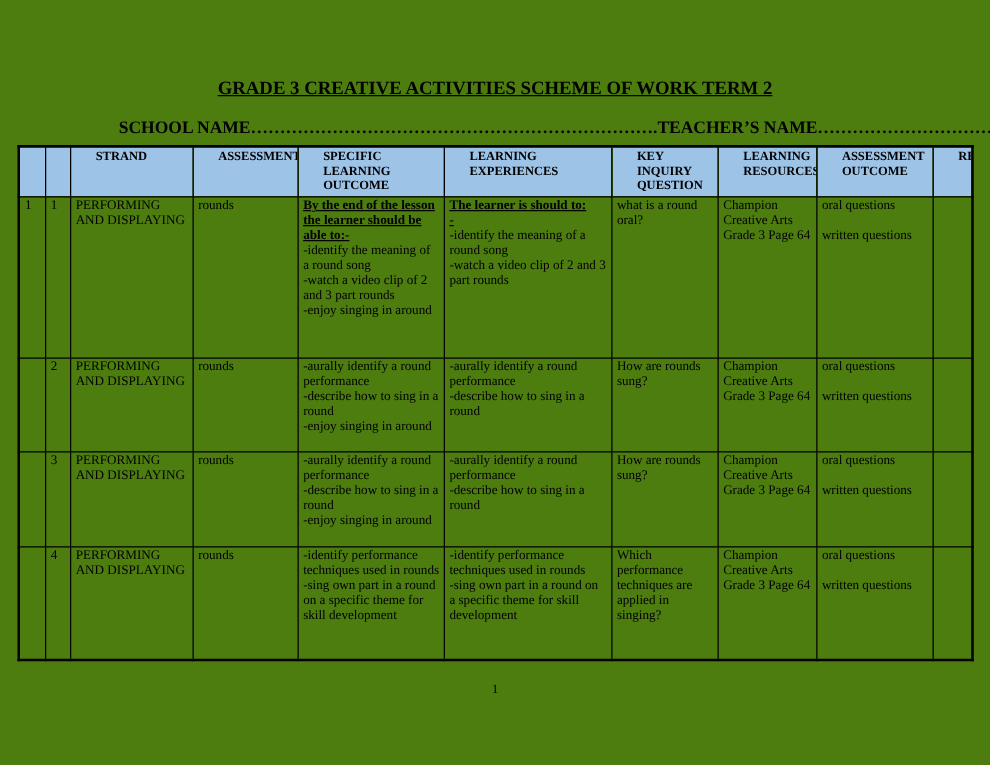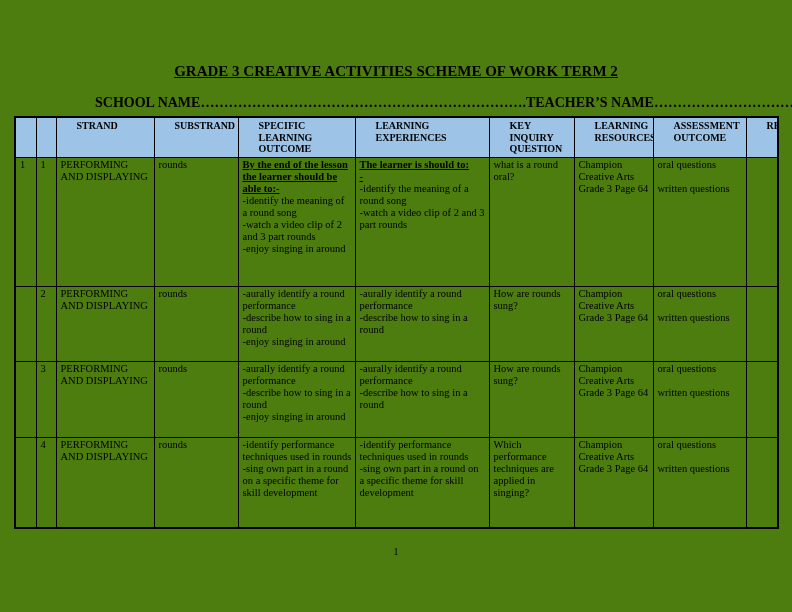--- a/index.html
+++ b/index.html
@@ -78,21 +78,21 @@
         <col style="width:85px">
           <col style="width:79px">
           <col style="width:93px">
         <col style="width:32px">
       </colgroup>
       <thead>
         <tr id="hdr-row">
             <th>W K</th>
             <th>L S N</th>
             <th>STRAND</th>
-            <th>SUBSTRAND</th>
+            <th>ASSESSMENT</th>
             <th>SPECIFIC LEARNING OUTCOME</th>
             <th>LEARNING EXPERIENCES</th>
             <th>KEY INQUIRY QUESTION</th>
             <th>LEARNING RESOURCES</th>
             <th>ASSESSMENT OUTCOME</th>
             <th>REFL</th>
           </tr>
       </thead>
       <tbody id="tbl-body">
           <tr style="height: 129px;">

